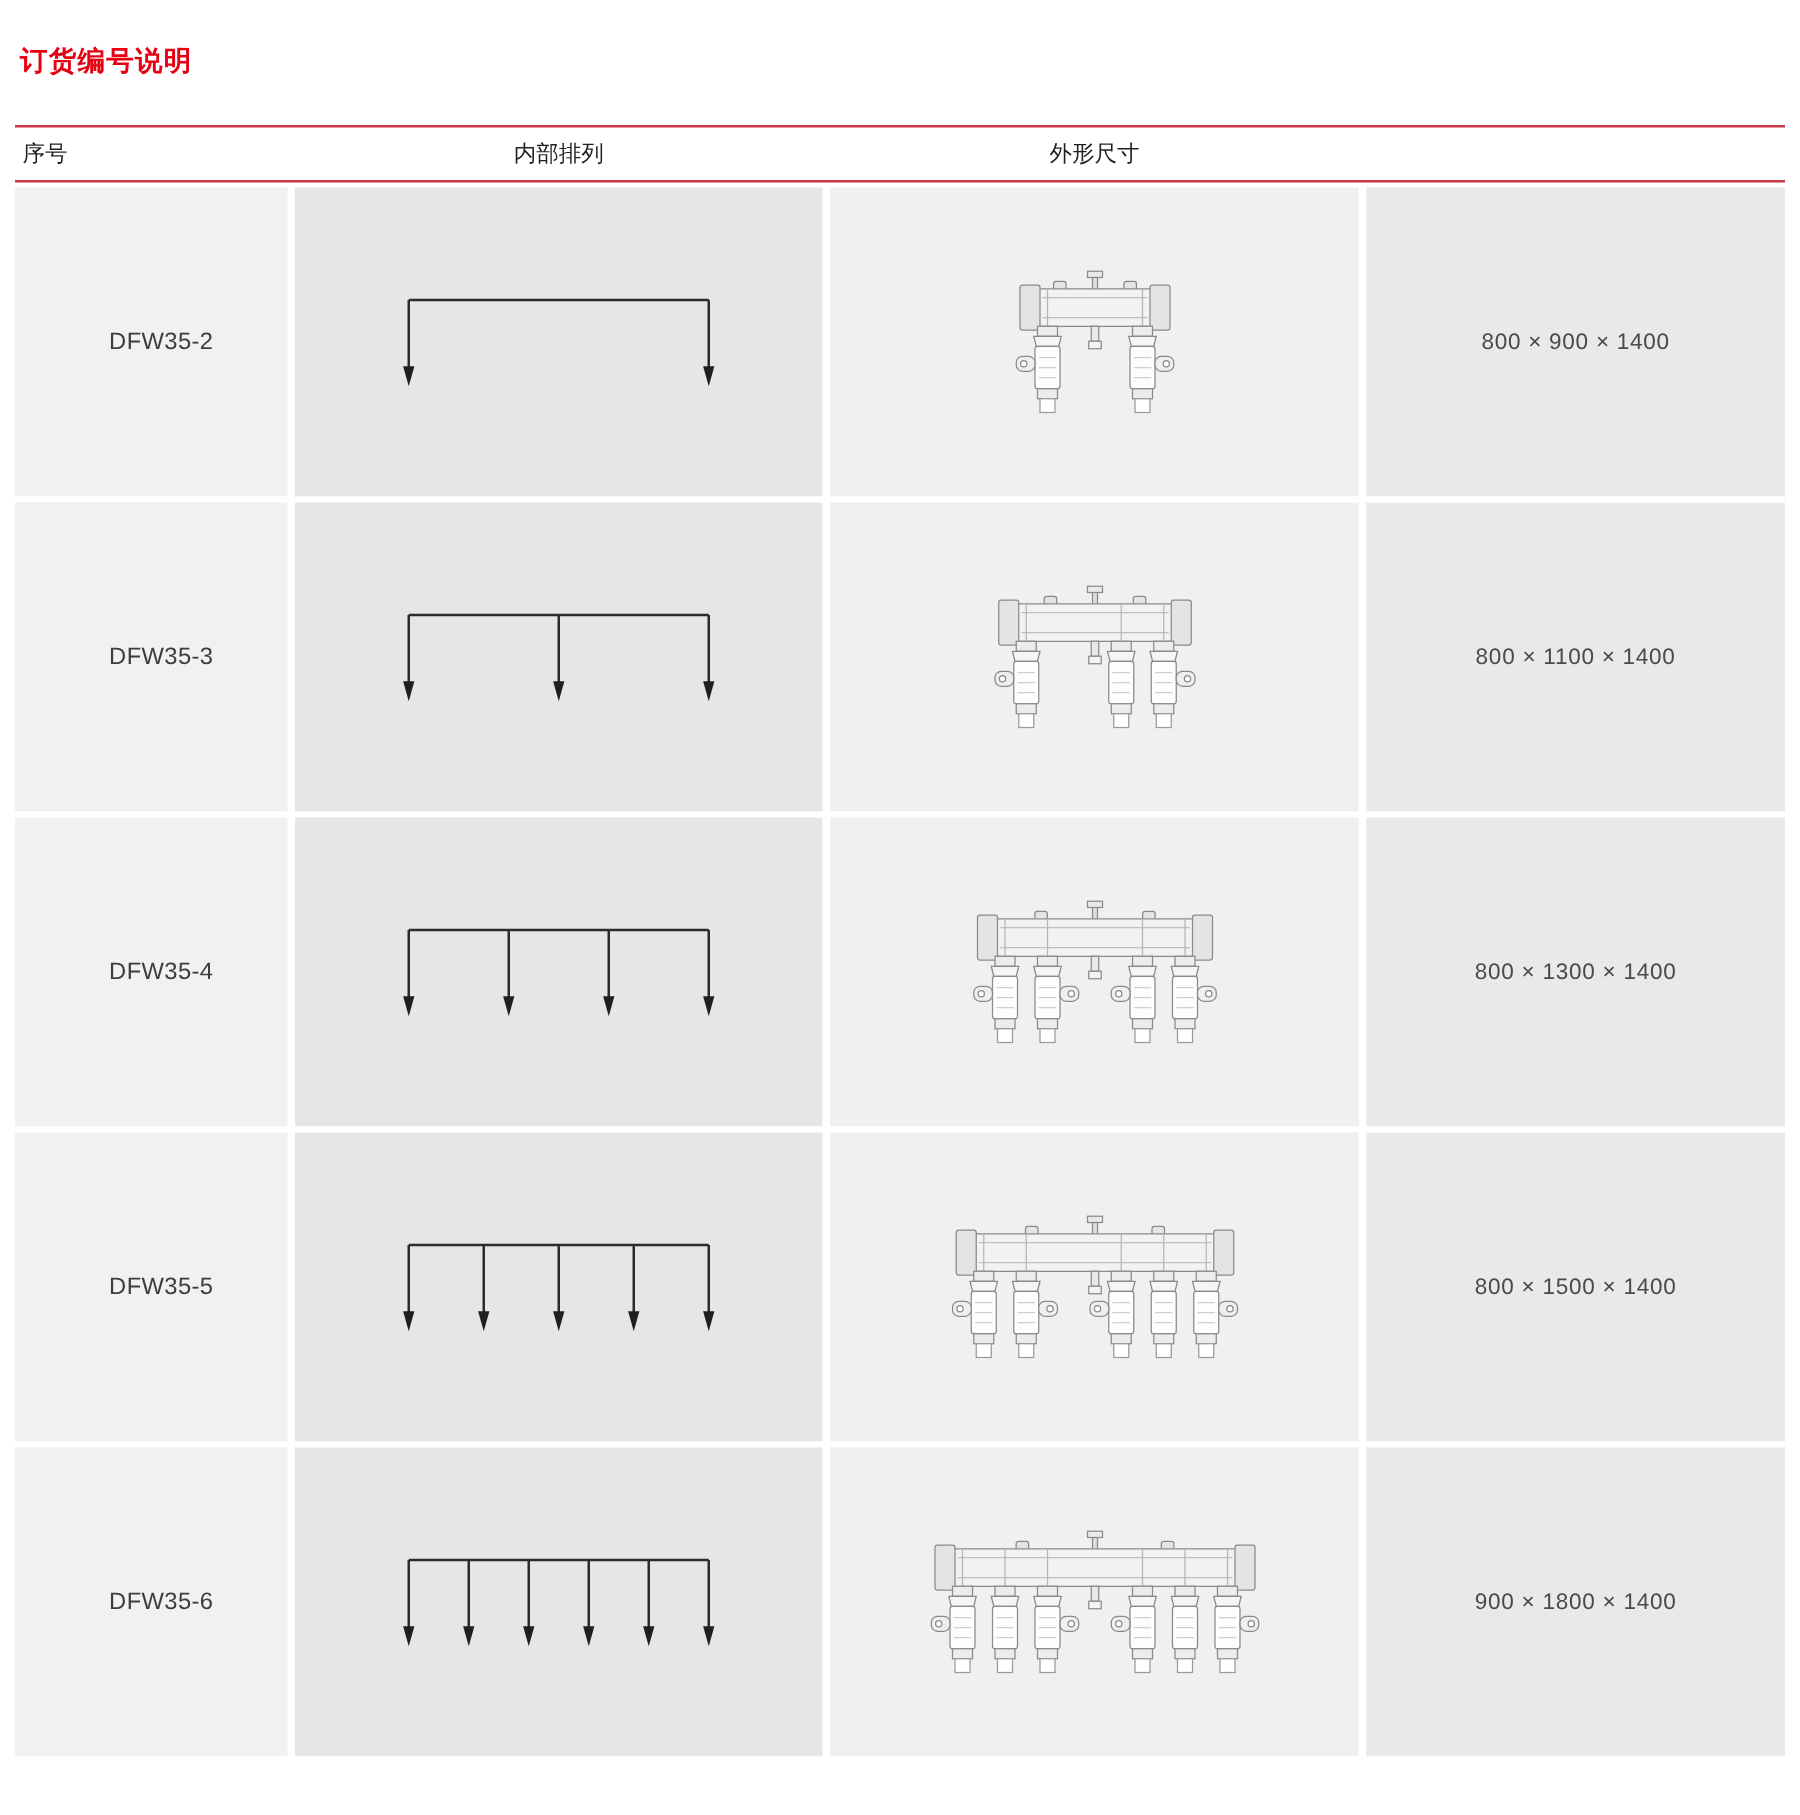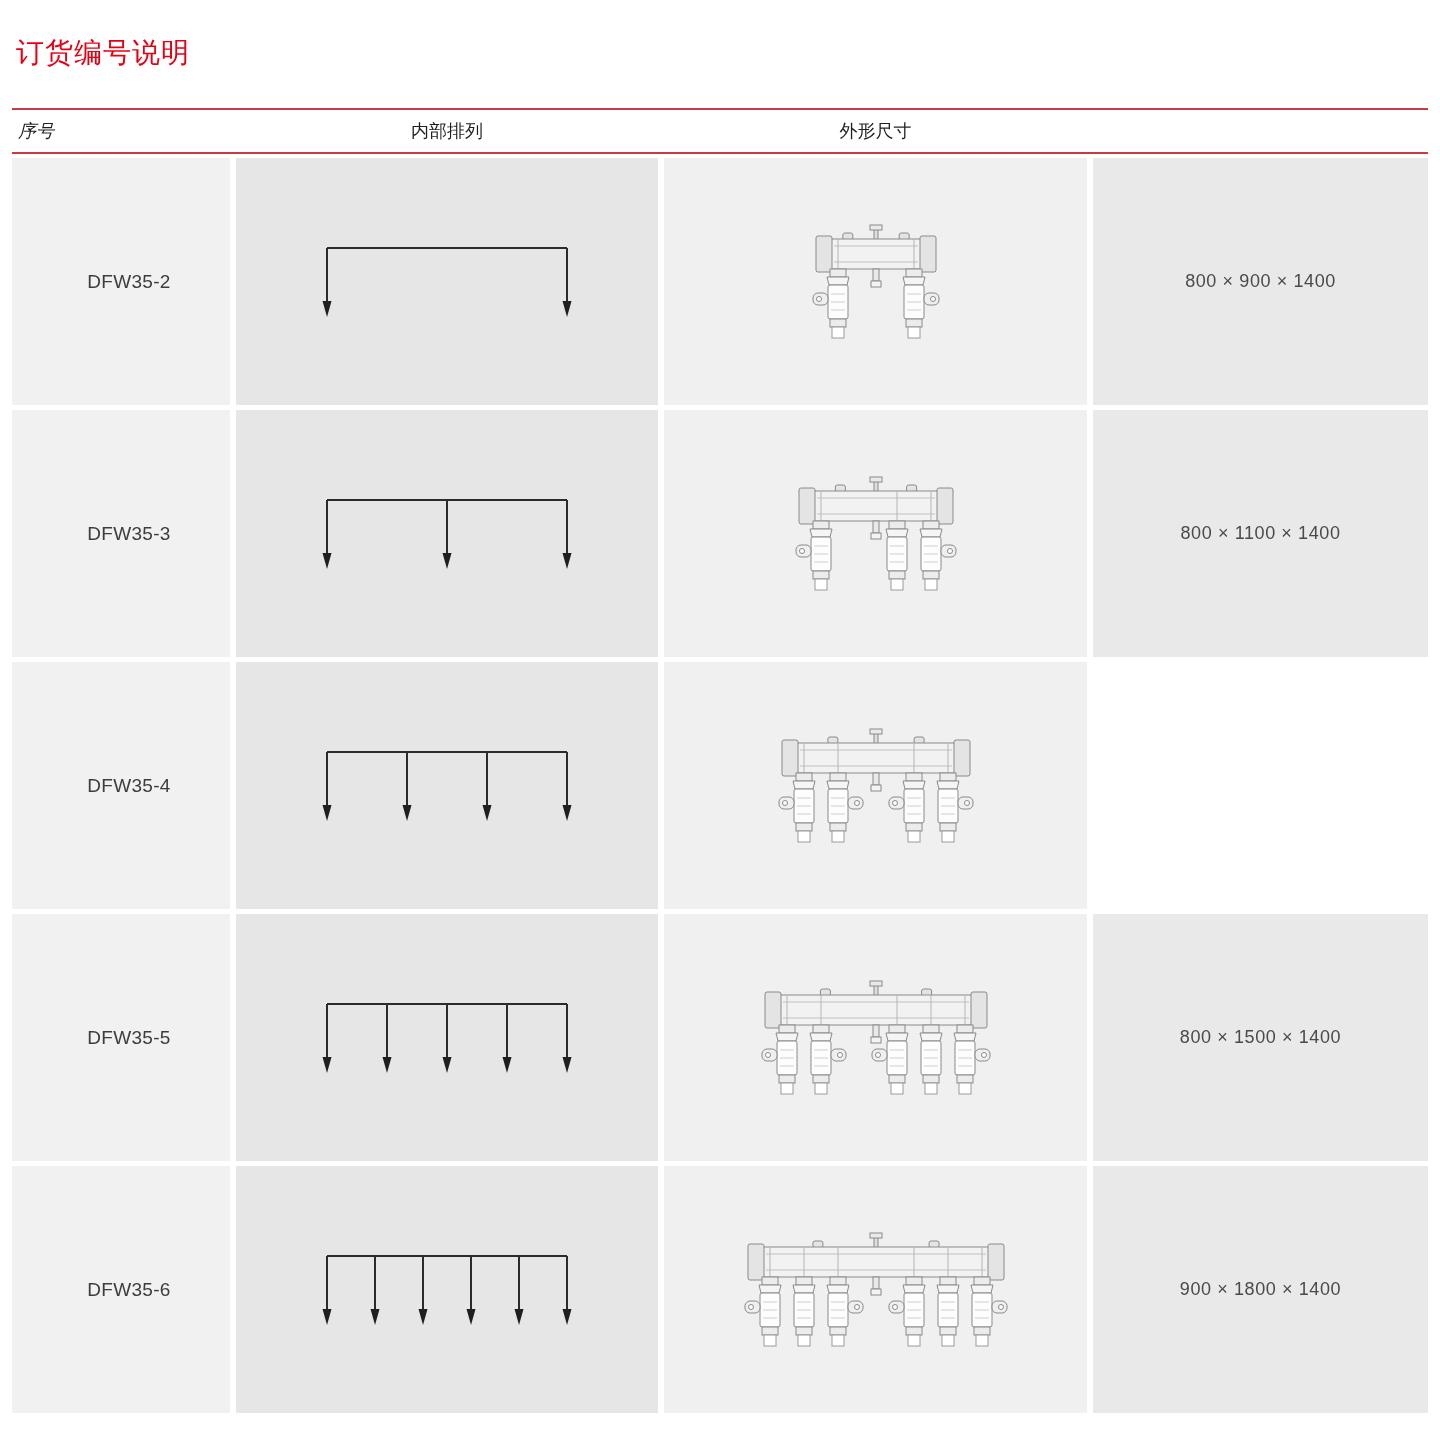--- a/index.html
+++ b/index.html
@@ -5,38 +5,38 @@
   * { margin:0; padding:0; box-sizing:border-box; }
   html,body { background:#ffffff; }
   body {
     width:1440px; height:1452px;
     font-family:"Liberation Sans","DejaVu Sans",sans-serif;
     color:#333; overflow:hidden;
   }
   .container { padding:0 12px; }
   .page-title {
     margin:34px 0 0 4px;
-    font-size:28px; font-weight:normal; color:#e60012;
+    font-size:22px; font-weight:bold; color:#e60012;
     letter-spacing:1px;
   }
   .order-table { margin-top:36px; }
   .grid-cols {
     display:grid;
     grid-template-columns:218px 422px 423px 1fr;
     column-gap:6px;
   }
   .thead {
     border-top:2px solid #cb3a44;
     border-bottom:2px solid #cb3a44;
     height:46px;
     align-items:center;
     background:#ffffff;
   }
   .th { font-size:18px; color:#1f1f1f; text-align:center; }
-  .th.first { text-align:left; padding-left:6px;font-style:italic; }
+  .th.first { text-align:left; padding-left:6px; }
   .tbody { margin-top:4px; }
   .trow { height:247px; margin-bottom:5px; }
   .cell { display:flex; align-items:center; justify-content:center; }
   .cell.c1 { background:#f1f1f1; justify-content:center; padding-left:16px; }
   .cell.c2 { background:#e6e6e6; }
   .cell.c3 { background:#f0f0f0; }
   .cell.c4 { background:#e9e9e9; }
   .model-label { font-size:19px; color:#3d3d3d; letter-spacing:0.3px; }
   .dims-value { font-size:18px; color:#4a4a4a; letter-spacing:0.6px; }
   .diagram-box { line-height:0; }
@@ -257,20 +257,23 @@
                 <rect x="160" y="62" width="20" height="34" rx="2" fill="#fdfdfd" stroke="#8a8a8a" stroke-width="1"></rect>
                 <line x1="163" y1="71" x2="177" y2="71" stroke="#cfcfcf" stroke-width="1"></line>
                 <line x1="163" y1="79" x2="177" y2="79" stroke="#cfcfcf" stroke-width="1"></line>
                 <line x1="163" y1="87" x2="177" y2="87" stroke="#cfcfcf" stroke-width="1"></line>
                 <rect x="162" y="96" width="16" height="8" fill="#ececec" stroke="#8a8a8a" stroke-width="1"></rect>
                 <rect x="164" y="104" width="12" height="11" fill="#ffffff" stroke="#9a9a9a" stroke-width="1"></rect>
                 <rect x="180" y="70" width="15" height="12" rx="5" fill="#efefef" stroke="#8a8a8a" stroke-width="1"></rect>
                 <circle cx="189" cy="76" r="2.5" fill="#ffffff" stroke="#8a8a8a" stroke-width="1"></circle>
               </svg>
             </span>
+    </div>
+    <div class="cell c4">
+      <span class="dims-value">800 × 1300 × 1400</span>
     </div>
   </div>
 
   <div class="trow grid-cols">
     <div class="cell c1">
       <span class="model-label">DFW35-5</span>
     </div>
     <div class="cell c2">
       <span class="diagram-box wiring">
               <svg width="250" height="78" viewBox="0 0 250 78">

